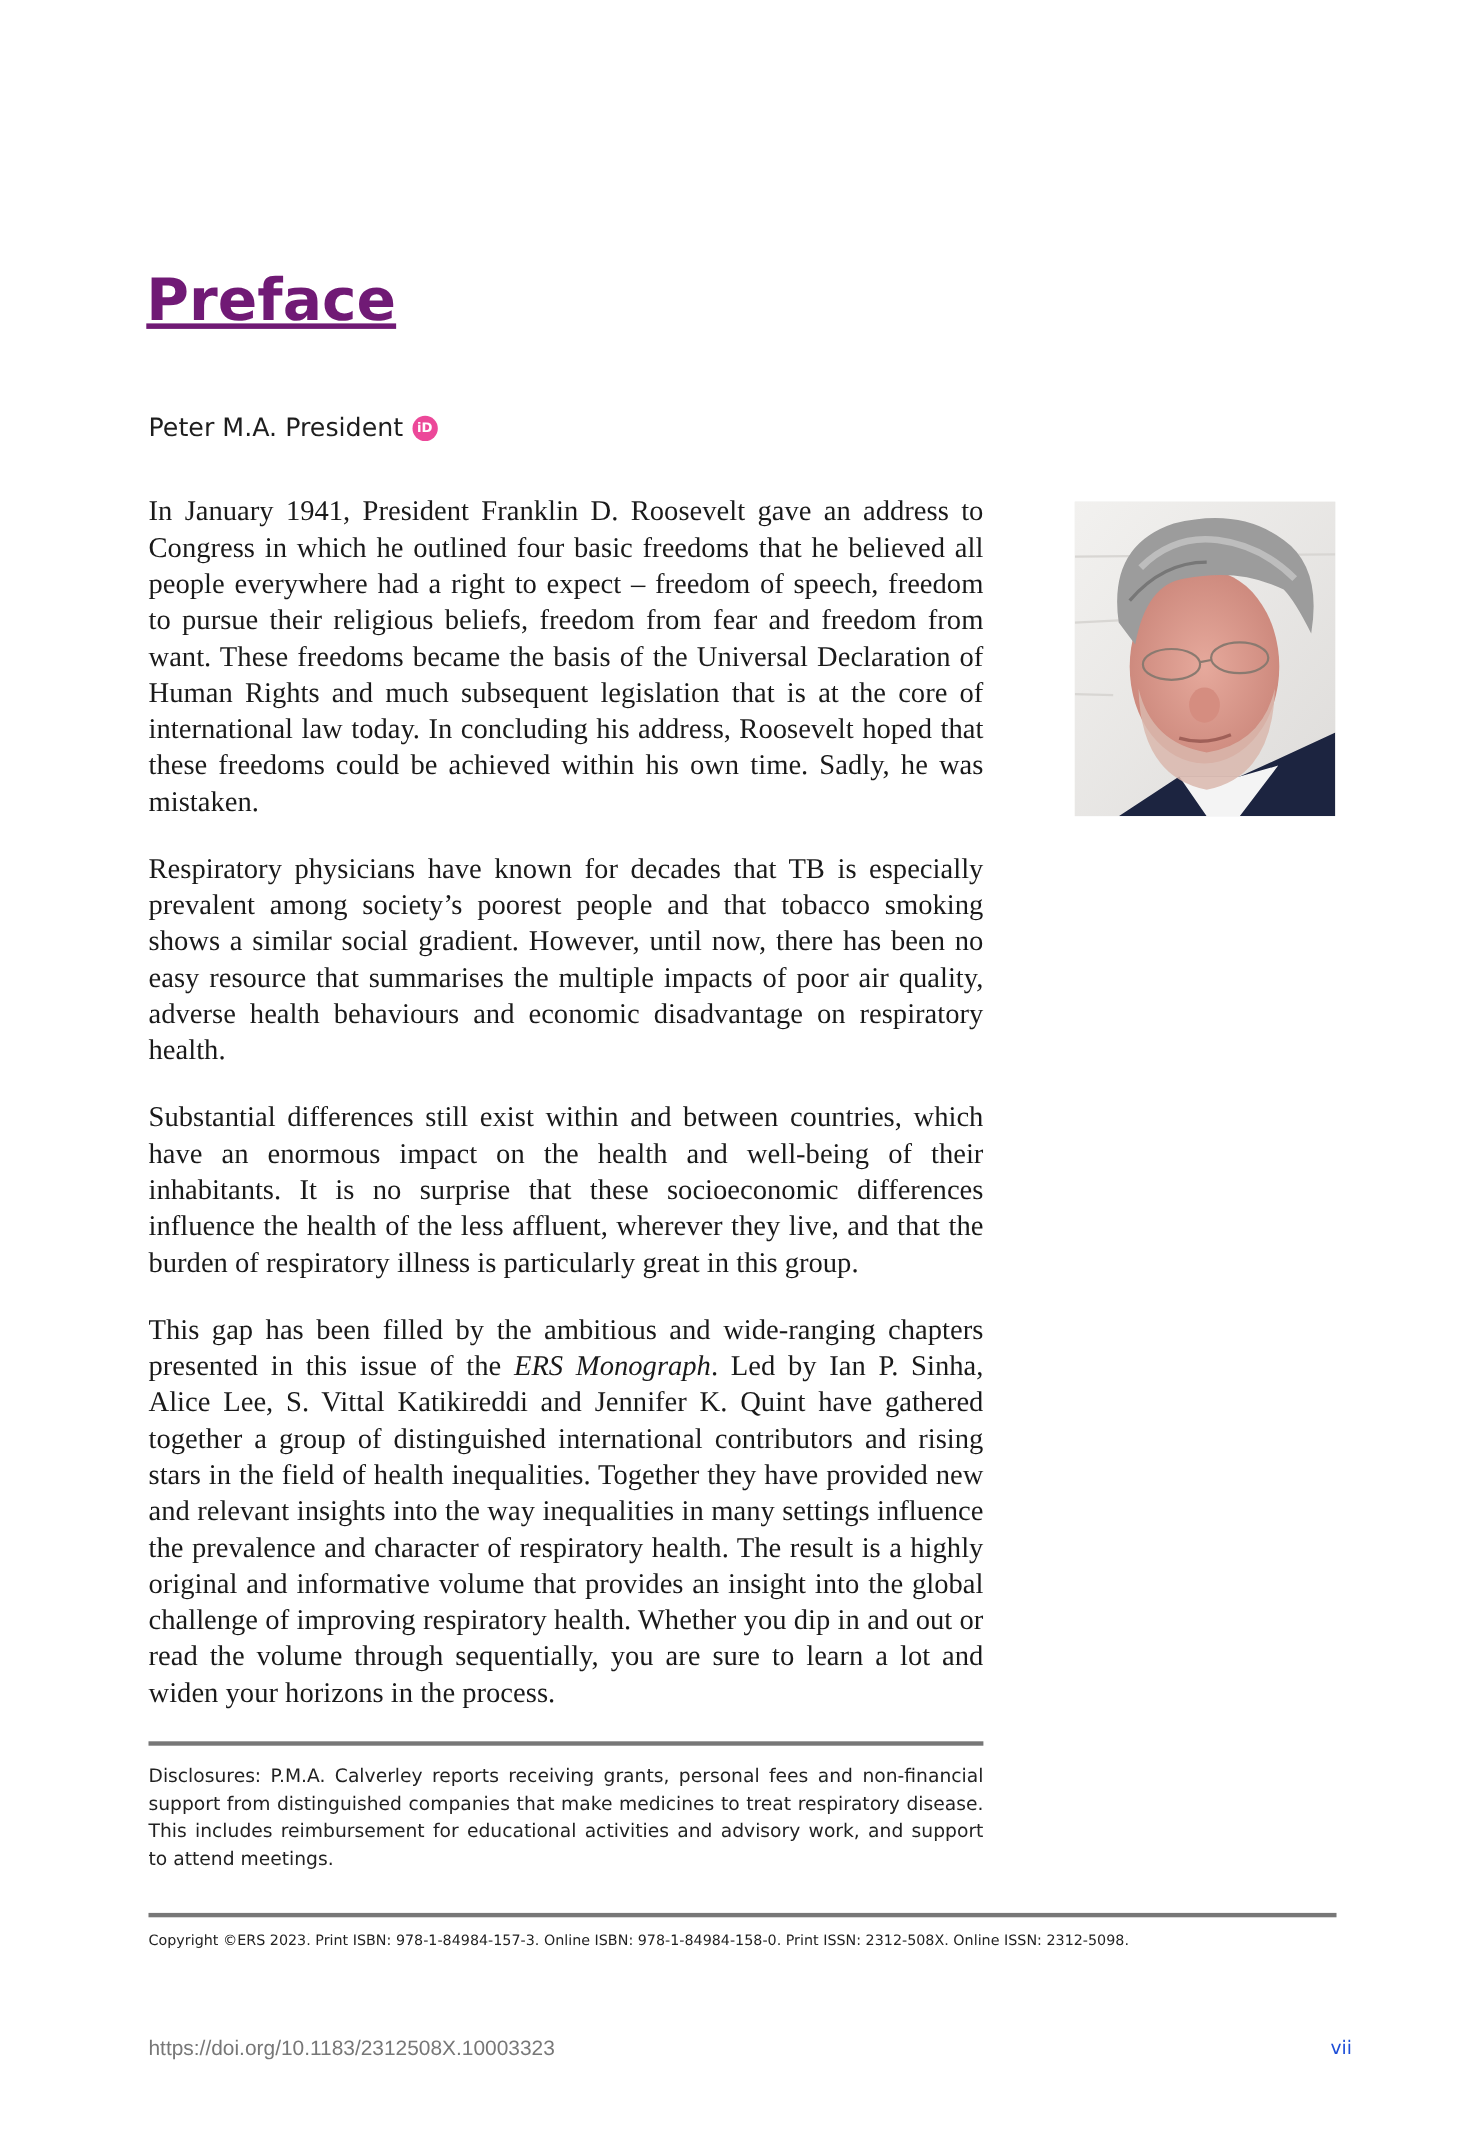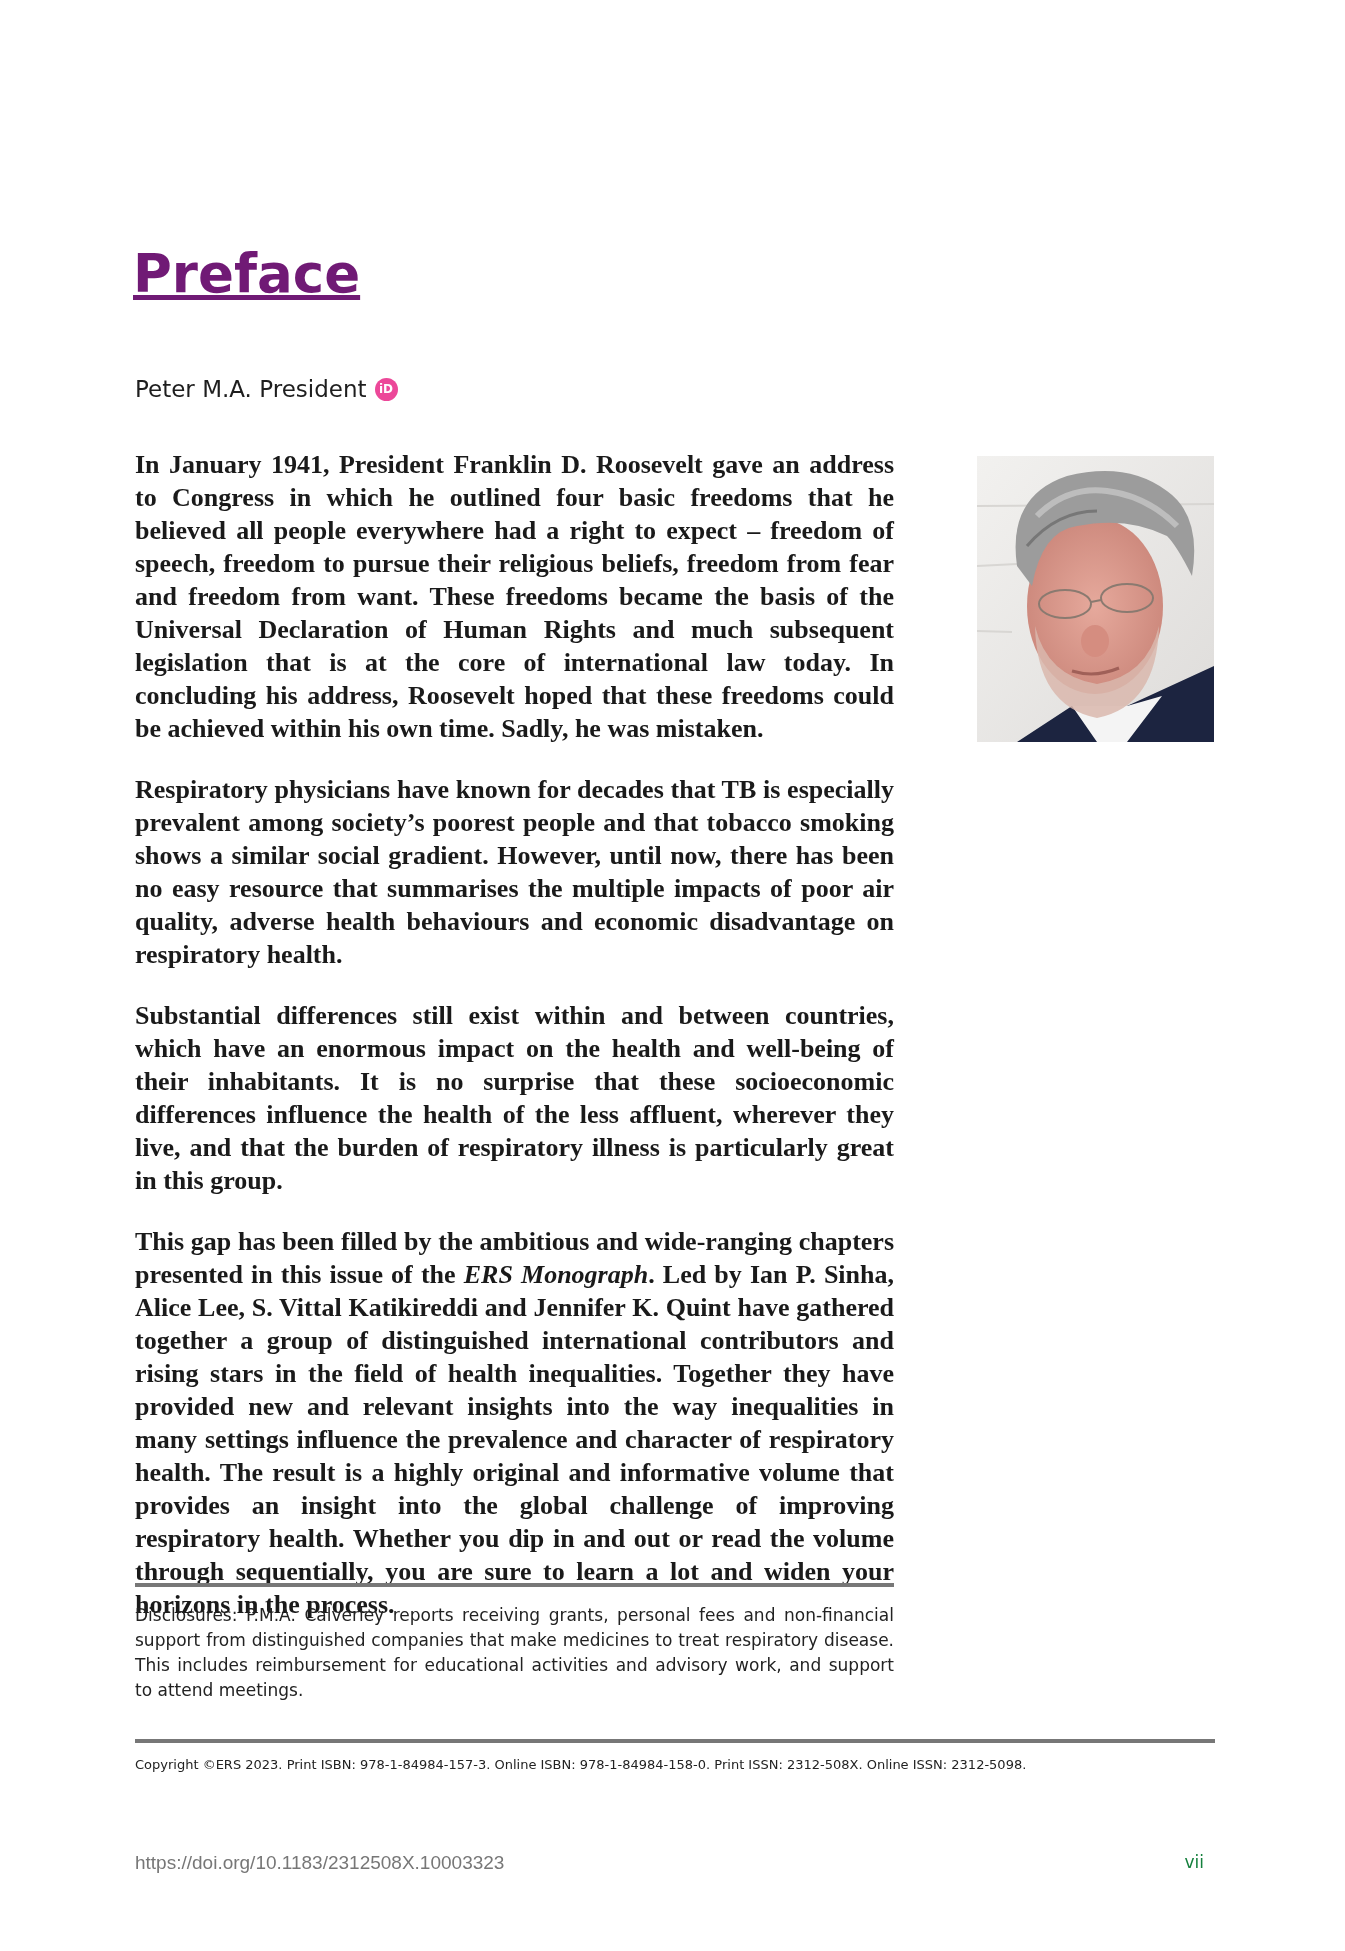--- a/index.html
+++ b/index.html
@@ -15,21 +15,21 @@
     display: flex; align-items: center;
   }
   .orcid {
     display: inline-flex; width: 23px; height: 23px; border-radius: 50%;
     background: #ec4899; margin-left: 8px; align-items: center; justify-content: center;
     color: #fff; font-family: "DejaVu Sans", sans-serif; font-weight: bold; font-size: 12px;
   }
   .body-col {
     position: absolute; left: 135px; top: 448px; width: 759px;
     font-family: "Liberation Serif", serif; font-size: 26px; line-height: 33px;
-    text-align: justify; color: #1a1a1a; font-weight: bold;
+    text-align: justify; color: #1a1a1a;
   }
   .body-col p { margin: 0 0 28px 0; }
   .body-col p:last-child { margin-bottom: 0; }
   .photo {
     position: absolute; left: 977px; top: 456px; width: 237px; height: 286px;
     overflow: hidden; background: #eceae8;
   }
   .rule {
     position: absolute; left: 135px; height: 4px; background: #777777;
   }
@@ -43,22 +43,22 @@
   .copyright {
     position: absolute; left: 135px; top: 1753px; width: 1080px;
     font-family: "DejaVu Sans", sans-serif; font-size: 13px; line-height: 23px;
     text-align: justify; color: #222;
   }
   .footer-doi {
     position: absolute; left: 135px; top: 1852px;
     font-family: Liberation Sans, sans-serif; font-size: 19px; color: #777;
   }
   .footer-page {
-    position: absolute; right: 141px; top: 1852px;
-    font-family: "DejaVu Sans", sans-serif; font-size: 17px; color: #15803d;
+    position: absolute; right: 116px; top: 1852px;
+    font-family: "DejaVu Sans", sans-serif; font-size: 17px; color: #1d4ed8;
   }
   em { font-style: italic; }
 </style>
 </head>
 <body>
 
 <h1 class="title">Preface</h1>
 
 <div class="author">
   <span>Peter M.A. President</span>

